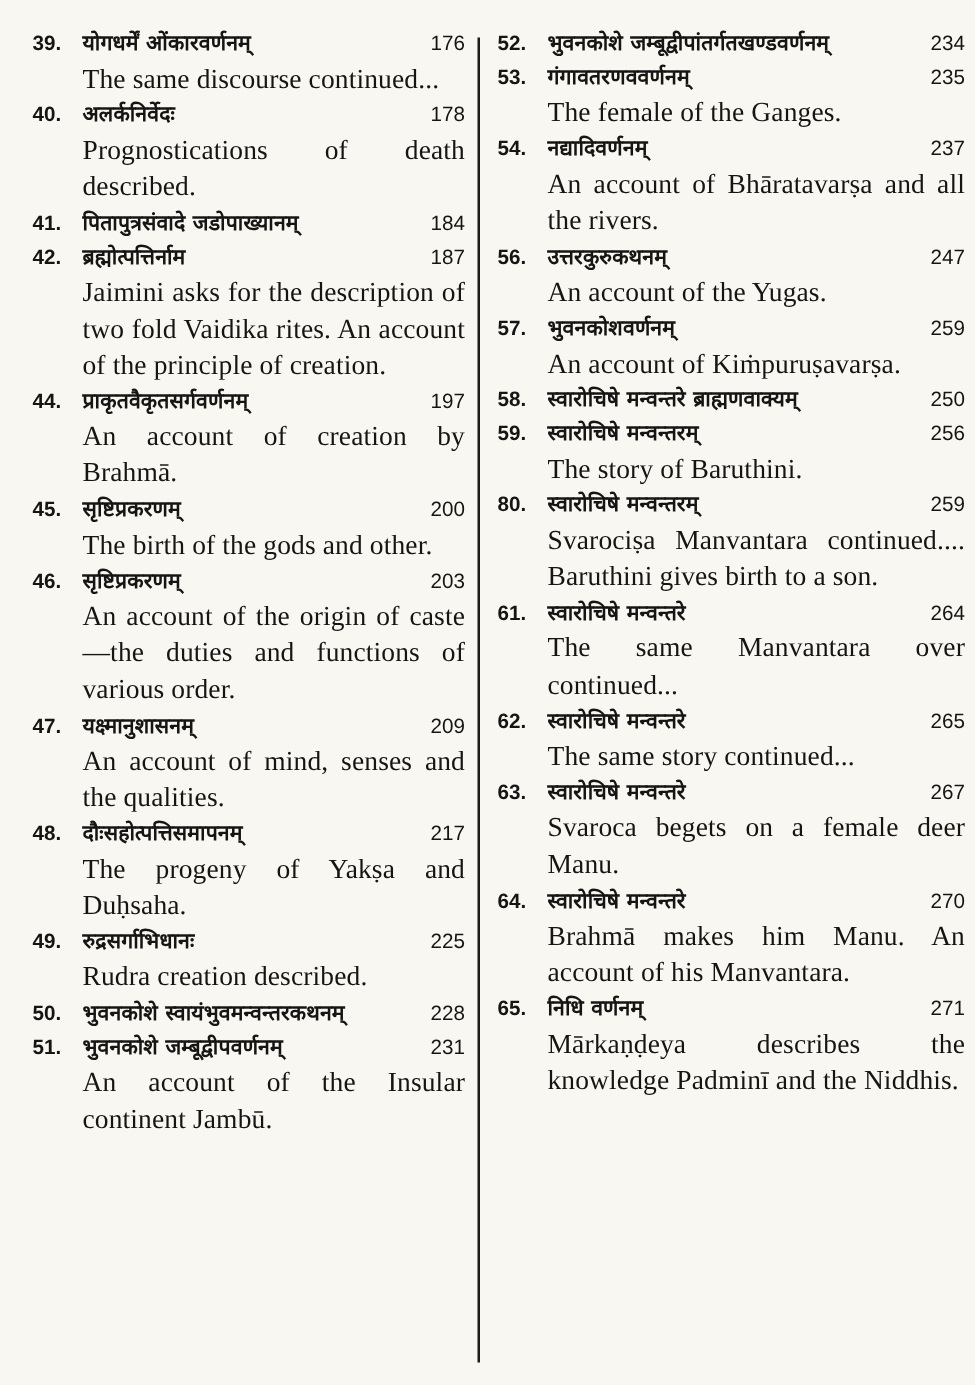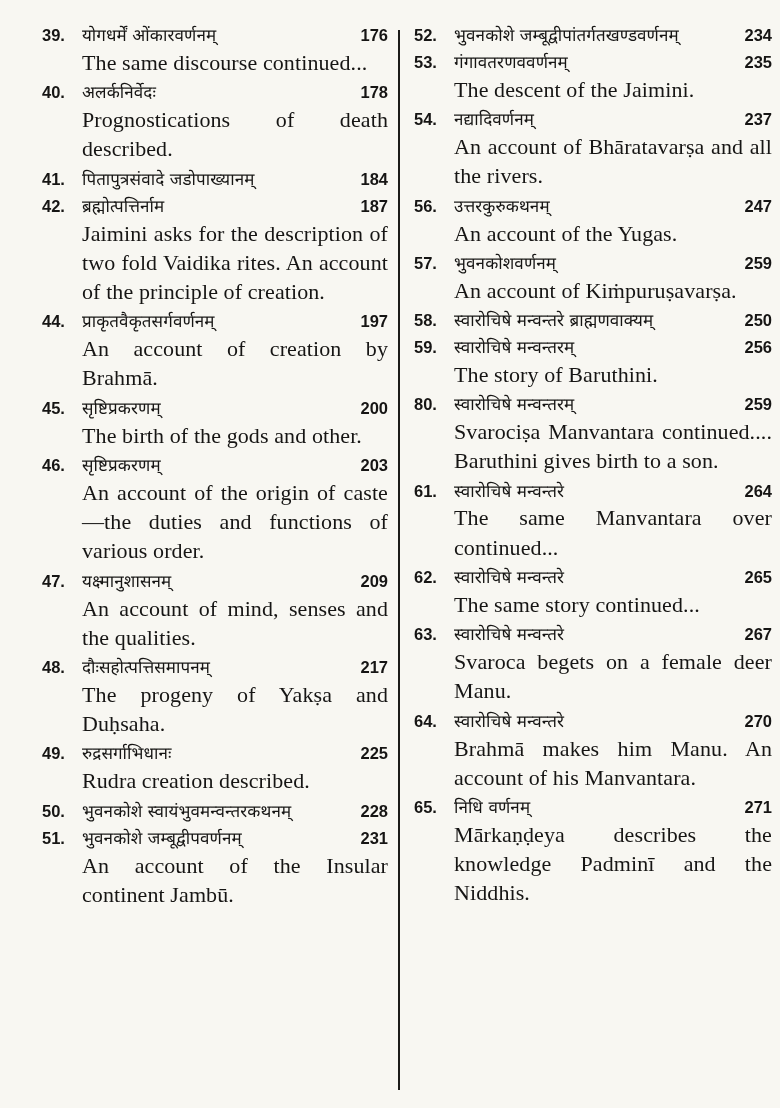--- a/index.html
+++ b/index.html
@@ -12,21 +12,21 @@
     background: #f8f7f2;
     color: #161514;
     font-family: "Liberation Serif", "DejaVu Serif", serif;
     overflow: hidden;
   }
   .page {
     box-sizing: border-box;
     display: flex;
     width: 780px;
     height: 1108px;
-    padding: 24px 6px 0 42px;
+    padding: 24px 6px 0 26px;
   }
   .col {
     box-sizing: border-box;
   }
   .col.left {
     width: 356px;
     padding-right: 10px;
   }
   .divider {
     width: 2px;
@@ -50,29 +50,29 @@
   }
   .entry-num {
     flex: none;
     width: 40px;
     font-weight: 700;
     font-size: 16.5px;
     font-family: "Liberation Sans", "DejaVu Sans", sans-serif;
   }
   .entry-title {
     flex: 1;
-    font-weight: 400;
+    font-weight: 700;
     font-size: 17px;
     font-family: "DejaVu Sans", "Liberation Sans", sans-serif;
     letter-spacing: 0.1px;
     padding-right: 6px;
   }
   .entry-page {
     flex: none;
-    font-weight: 700;
+    font-weight: 400;
     font-size: 16.5px;
     font-family: "Liberation Sans", "DejaVu Sans", sans-serif;
     margin-left: auto;
   }
   .entry-desc {
     margin: 1px 0 2px 40px;
     font-size: 22px;
     line-height: 1.33;
     text-align: justify;
     text-justify: inter-word;
@@ -200,21 +200,21 @@
       <span class="entry-page">234</span>
     </div>
   </div>
 
   <div class="entry">
     <div class="entry-head">
       <span class="entry-num">53.</span>
       <span class="entry-title">गंगावतरणववर्णनम्</span>
       <span class="entry-page">235</span>
     </div>
-    <div class="entry-desc">The descent of the Jaimini.</div>
+    <div class="entry-desc">The female of the Ganges.</div>
   </div>
 
   <div class="entry">
     <div class="entry-head">
       <span class="entry-num">54.</span>
       <span class="entry-title">नद्यादिवर्णनम्</span>
       <span class="entry-page">237</span>
     </div>
     <div class="entry-desc">An account of Bhāratavarṣa and all the rivers.</div>
   </div>

